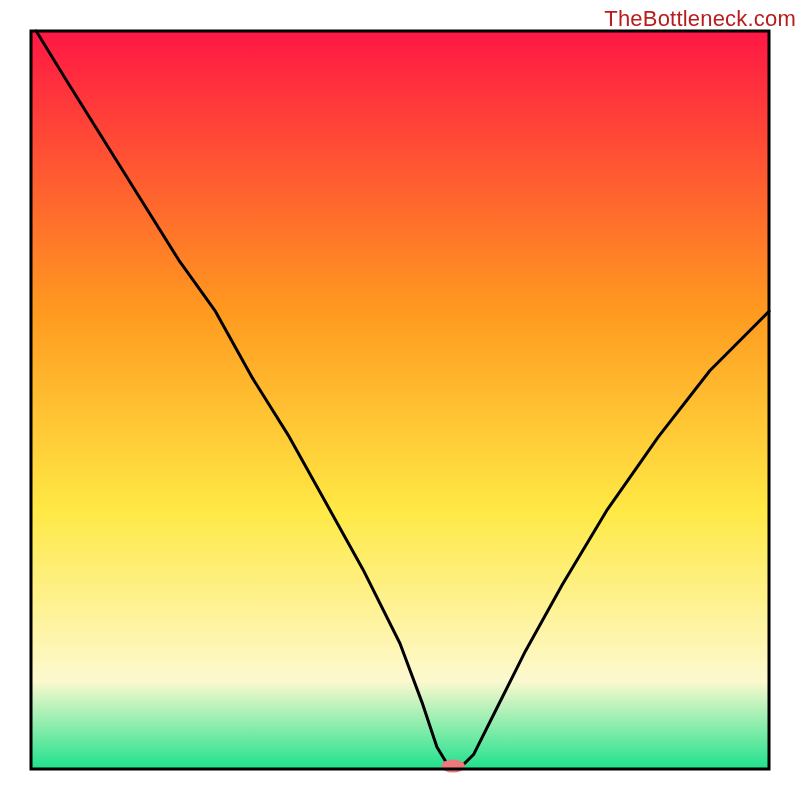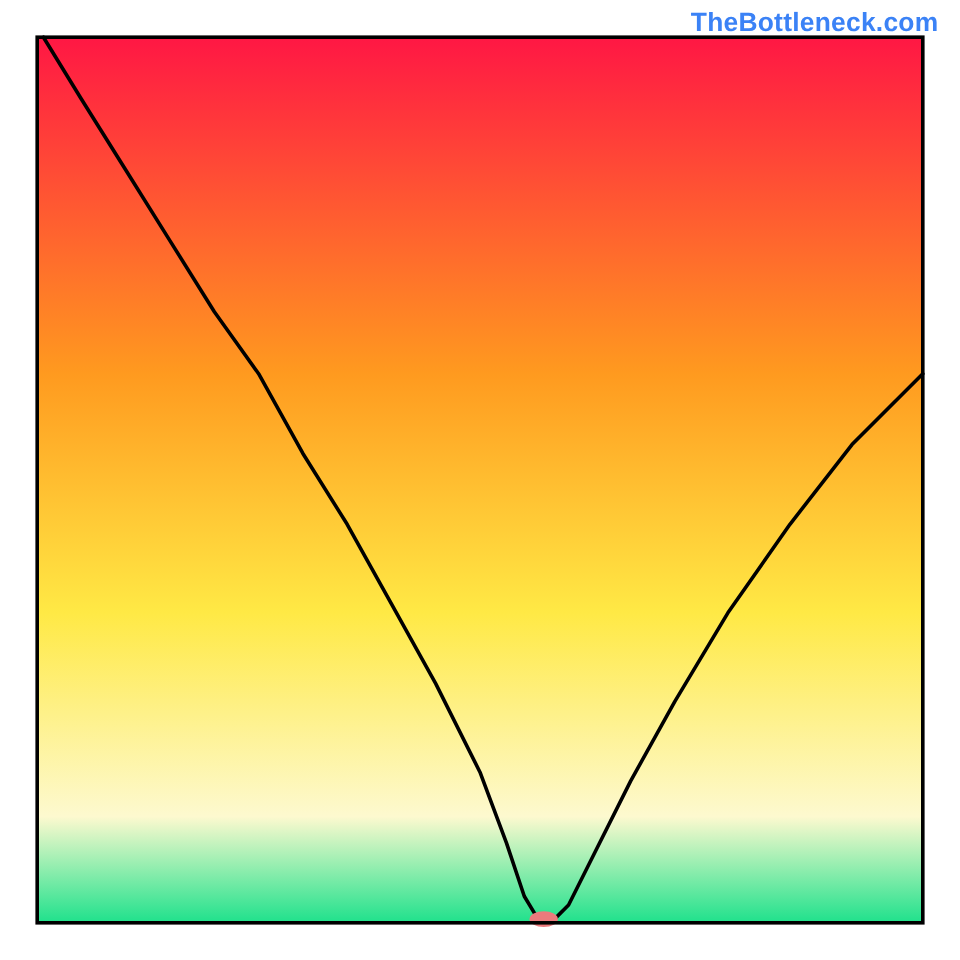--- a/index.html
+++ b/index.html
@@ -11,24 +11,24 @@
     font-family: Arial, Helvetica, sans-serif;
   }
   .chart-container {
     position: relative;
     width: 800px;
     height: 800px;
   }
   .watermark {
     position: absolute;
     top: 6px;
-    right: 18px;
+    right: 4px;
     font-size: 22px;
-    color: #3b82f6;
-    font-weight: 700;
+    color: #b91c1c;
+    font-weight: 400;
     letter-spacing: 0.2px;
     z-index: 10;
   }
   svg.plot {
     position: absolute;
     top: 0;
     left: 0;
     width: 800px;
     height: 800px;
   }

